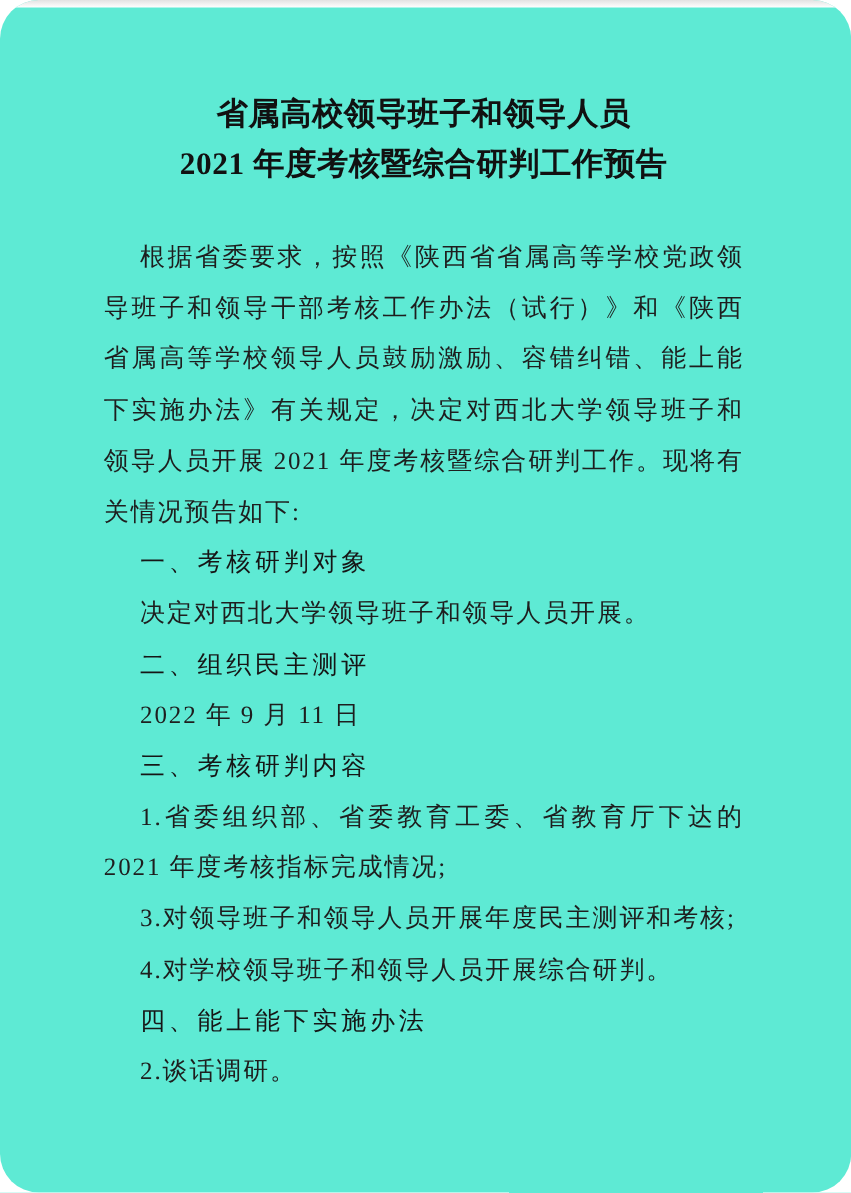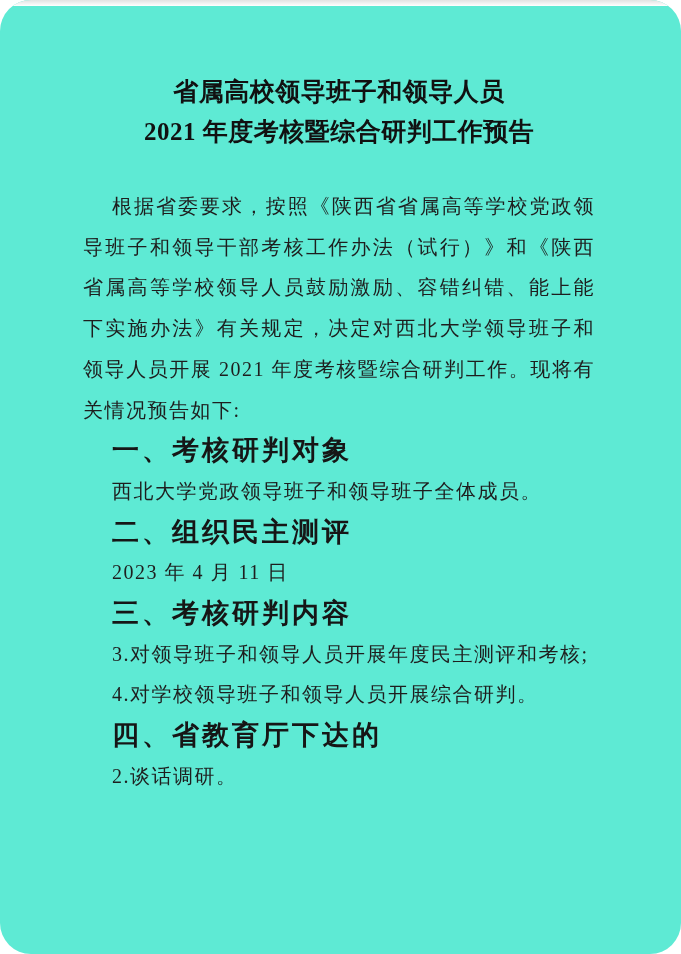--- a/index.html
+++ b/index.html
@@ -49,22 +49,22 @@
     font-size: 20px;
     line-height: 40.7px;
     letter-spacing: 1.5px;
     text-align: justify;
     text-indent: 29px;
     color: #1e1e1e;
   }
   .heading {
     margin: 0;
     font-family: "Liberation Sans", "DejaVu Sans", sans-serif;
-    font-weight: bold;
-    font-size: 27px;
+    font-weight: normal;
+    font-size: 20px;
     line-height: 40.7px;
     letter-spacing: 3px;
     text-indent: 29px;
     color: #161616;
   }
 </style>
 </head>
 <body>
 
 <div class="page">
@@ -73,25 +73,26 @@
   <div class="content">
 
     <div class="doc-title">
       <div>省属高校领导班子和领导人员</div>
       <div>2021 年度考核暨综合研判工作预告</div>
     </div>
 
     <div class="doc-body">
       <p class="para">根据省委要求，按照《陕西省省属高等学校党政领导班子和领导干部考核工作办法（试行）》和《陕西省属高等学校领导人员鼓励激励、容错纠错、能上能下实施办法》有关规定，决定对西北大学领导班子和领导人员开展 2021 年度考核暨综合研判工作。现将有关情况预告如下:</p>
       <h2 class="heading">一、考核研判对象</h2>
-      <p class="para">西北大学党政领导班子和领导班子全体成员。</p>
+      <p class="para">决定对西北大学领导班子和领导人员开展。</p>
       <h2 class="heading">二、组织民主测评</h2>
-      <p class="para">2023 年 4 月 11 日</p>
+      <p class="para">2022 年 9 月 11 日</p>
       <h2 class="heading">三、考核研判内容</h2>
+      <p class="para">1.省委组织部、省委教育工委、省教育厅下达的 2021 年度考核指标完成情况;</p>
       <p class="para">3.对领导班子和领导人员开展年度民主测评和考核;</p>
       <p class="para">4.对学校领导班子和领导人员开展综合研判。</p>
-      <h2 class="heading">四、省教育厅下达的</h2>
+      <h2 class="heading">四、能上能下实施办法</h2>
       <p class="para">2.谈话调研。</p>
 
     </div>
 
   </div>
 </div>
 
 </body></html>

